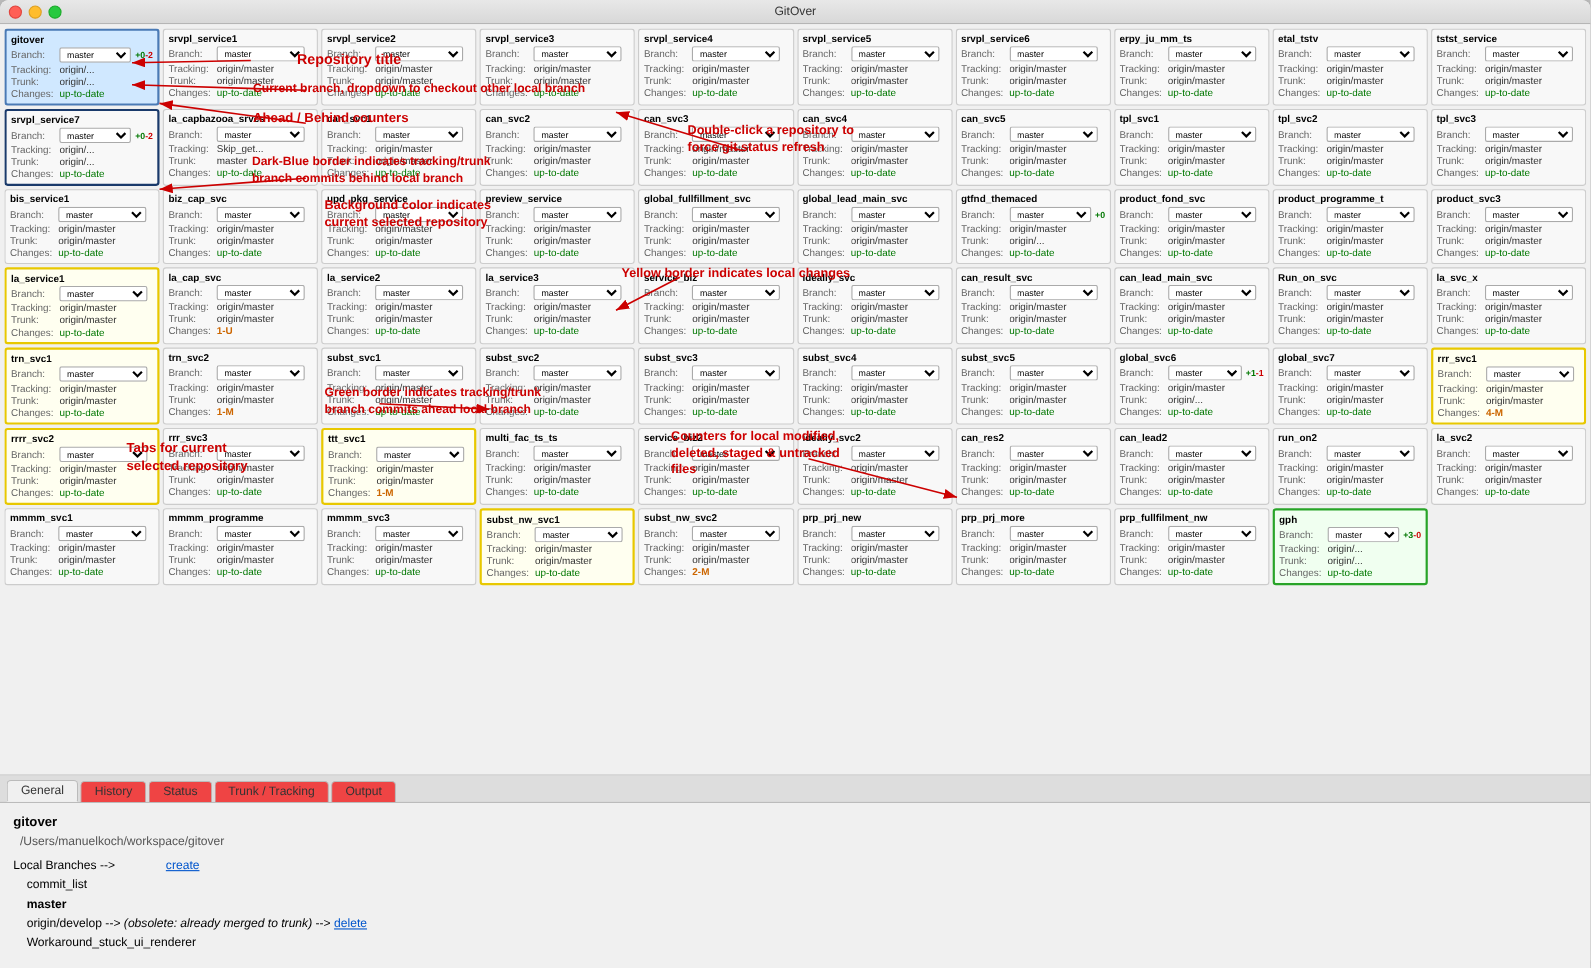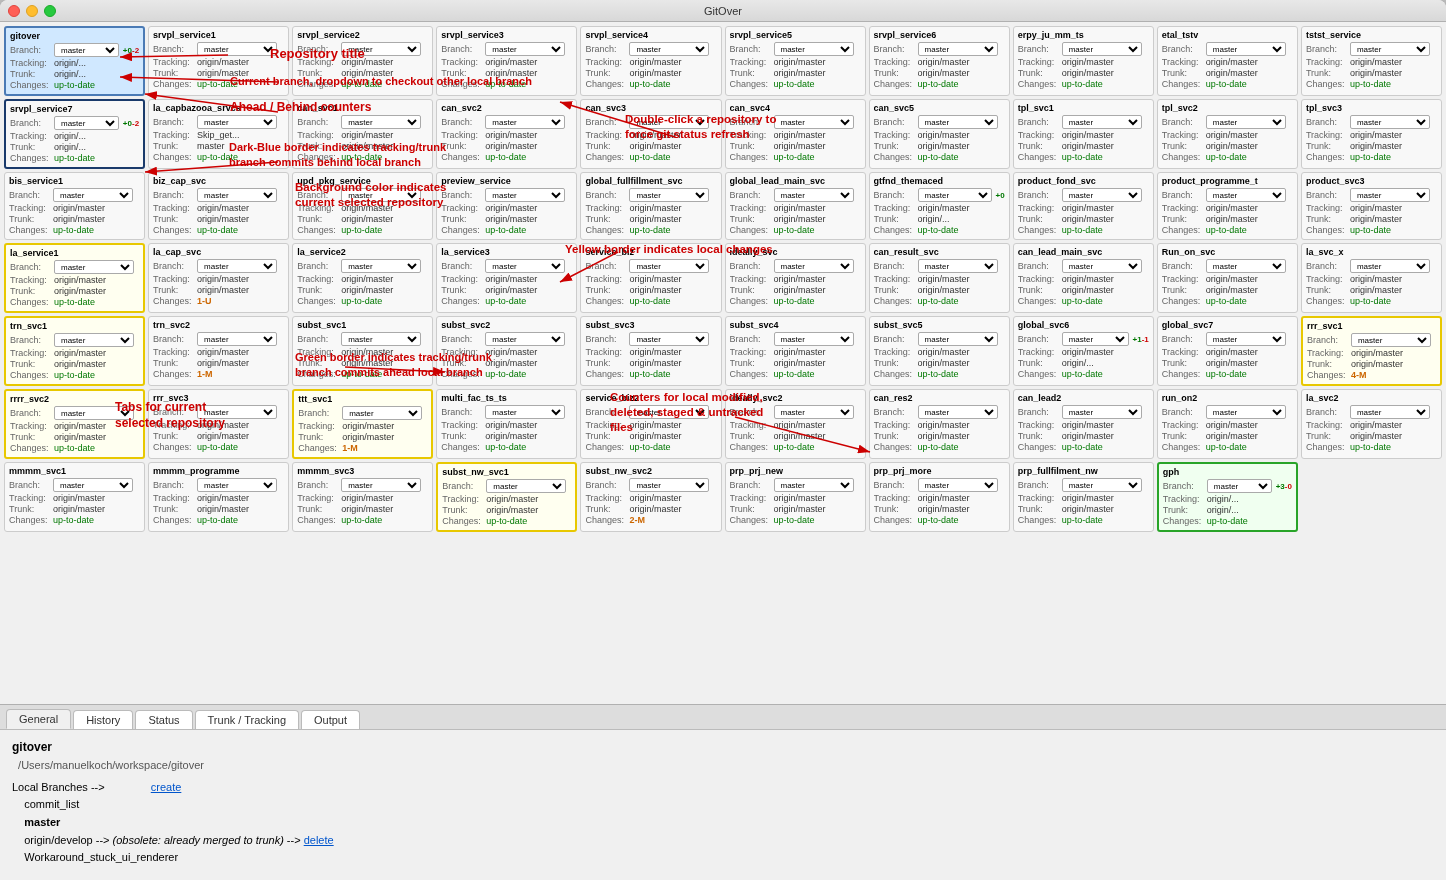--- a/index.html
+++ b/index.html
@@ -176,21 +176,21 @@
       background: #ddd;
       border-bottom: 1px solid #bbb;
     }
 
     .tab {
       padding: 3px 12px;
       font-size: 11px;
       border: 1px solid #bbb;
       border-bottom: none;
       border-radius: 4px 4px 0 0;
-      background: #ffffff;
+      background: #ef4444;
       cursor: pointer;
       margin-right: 2px;
       color: #333;
     }
 
     .tab.active {
       background: #f0f0f0;
       border-bottom: 1px solid #f0f0f0;
       font-weight: 500;
     }

